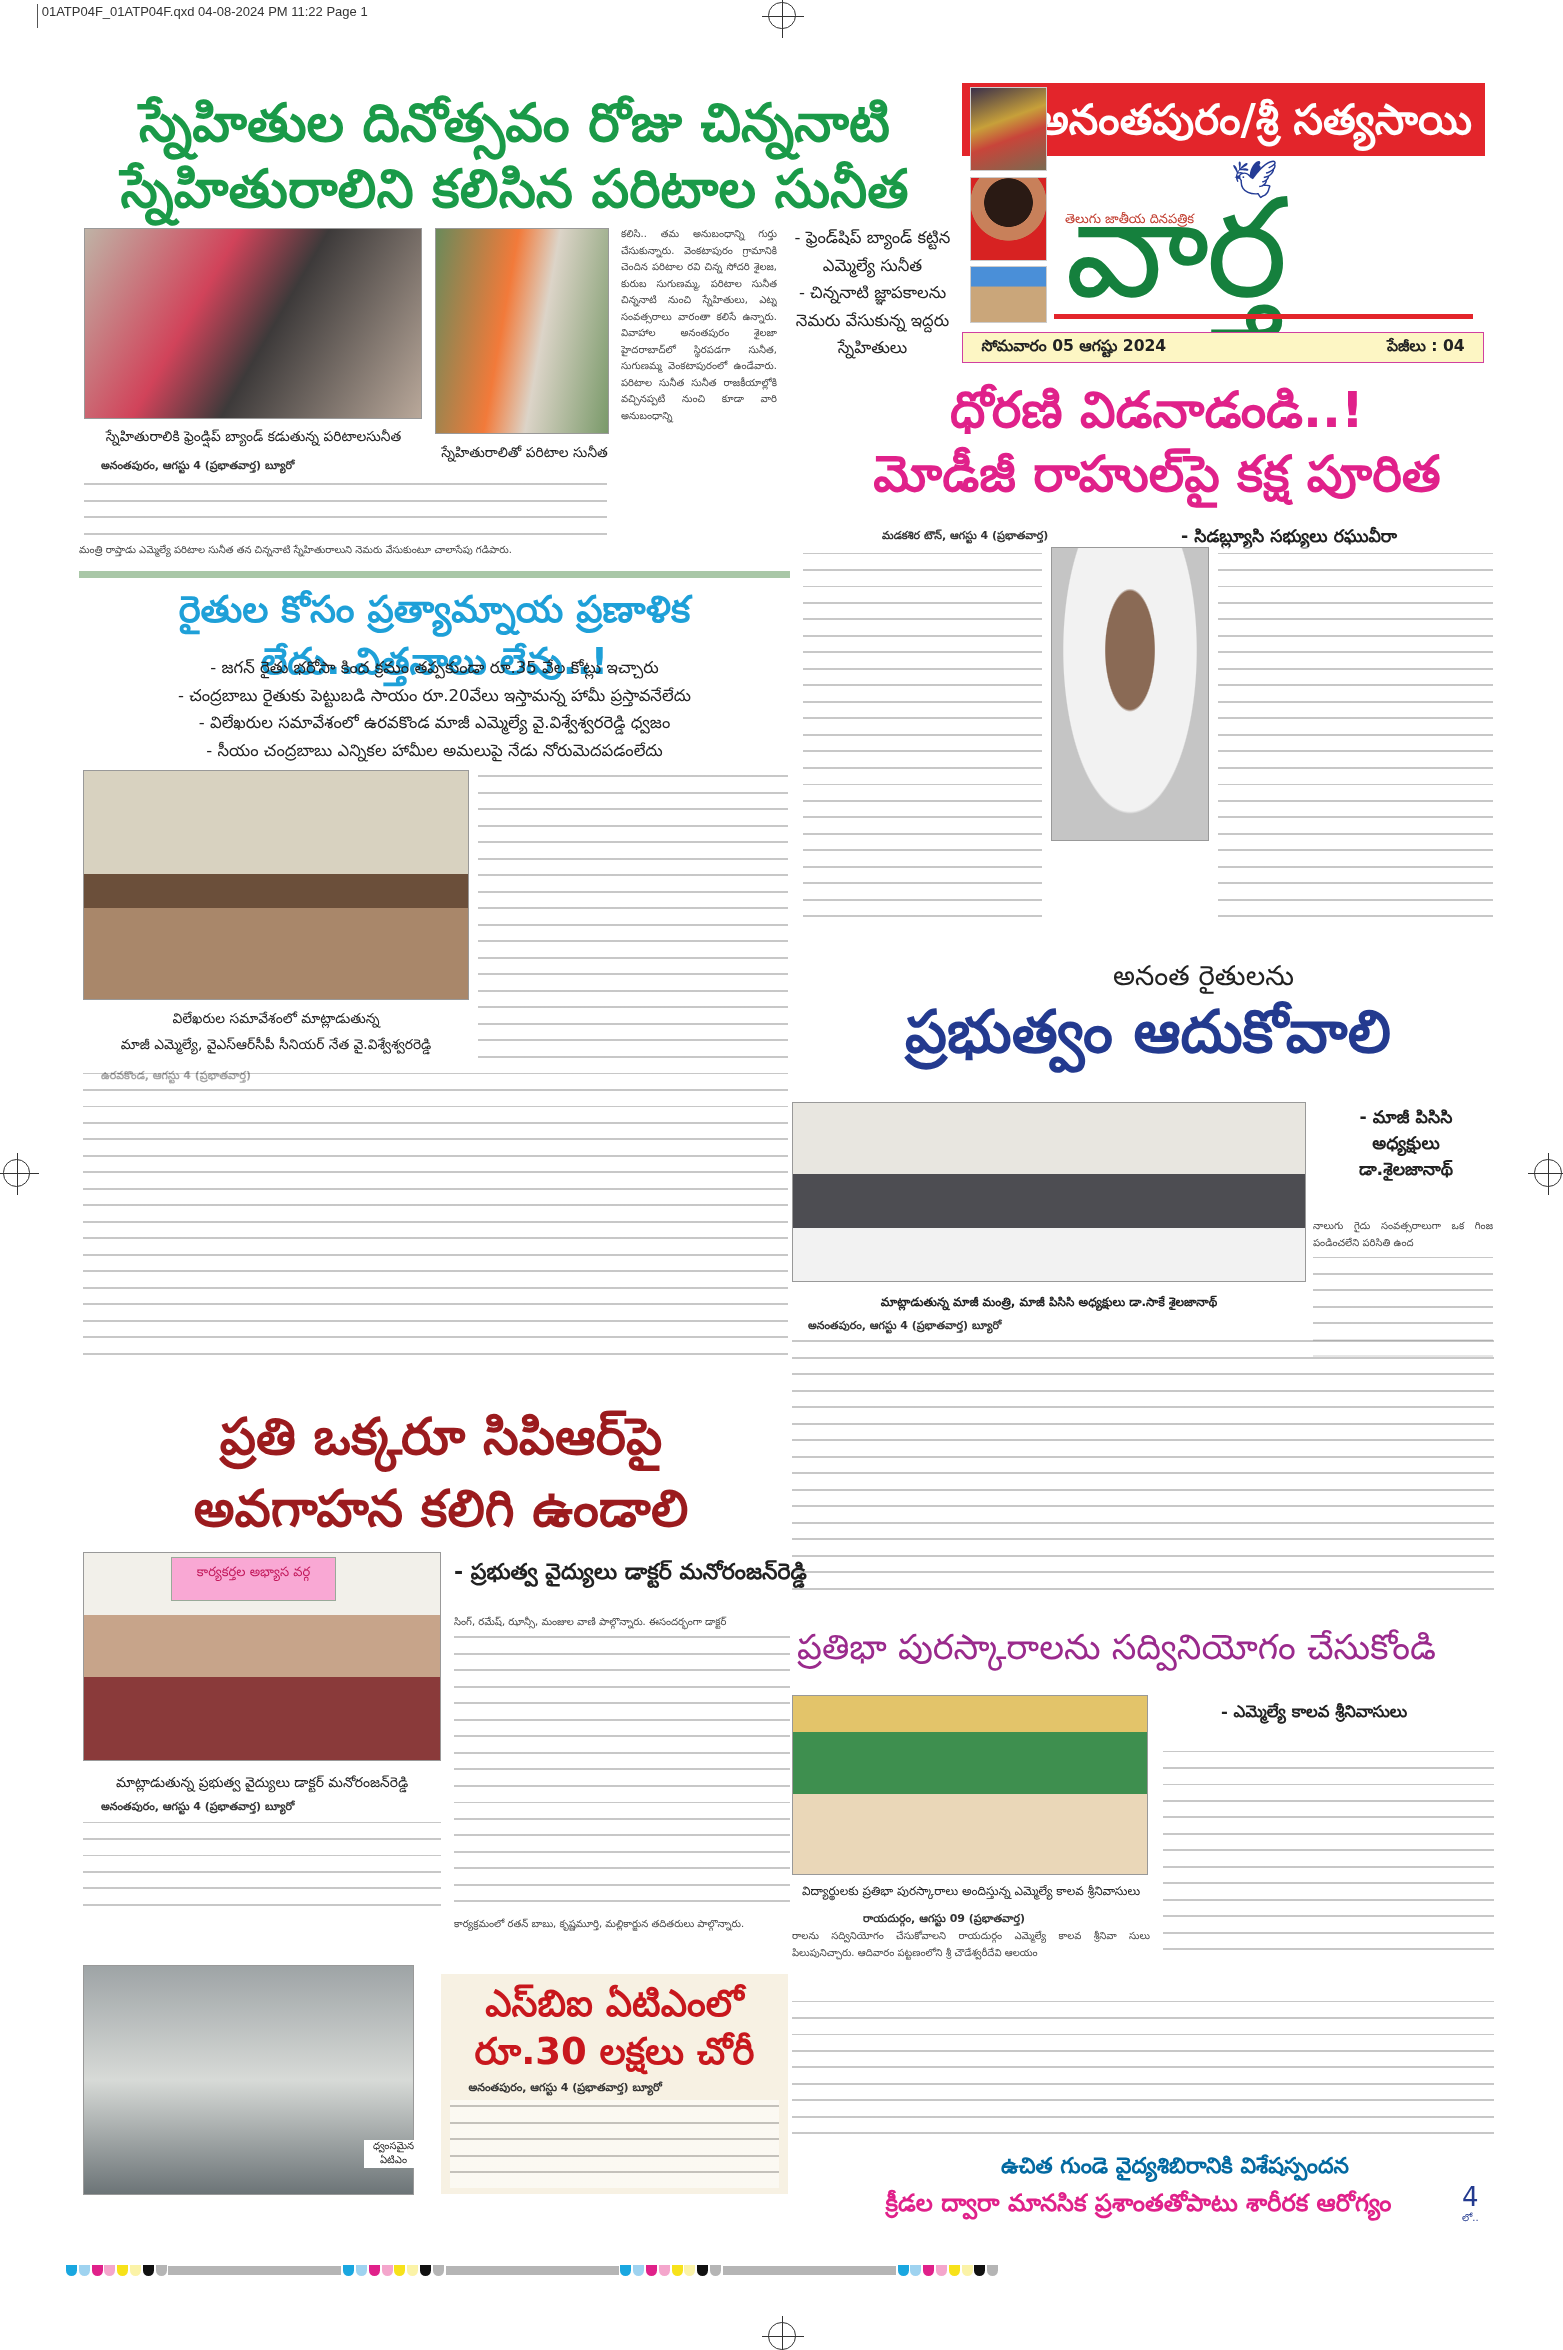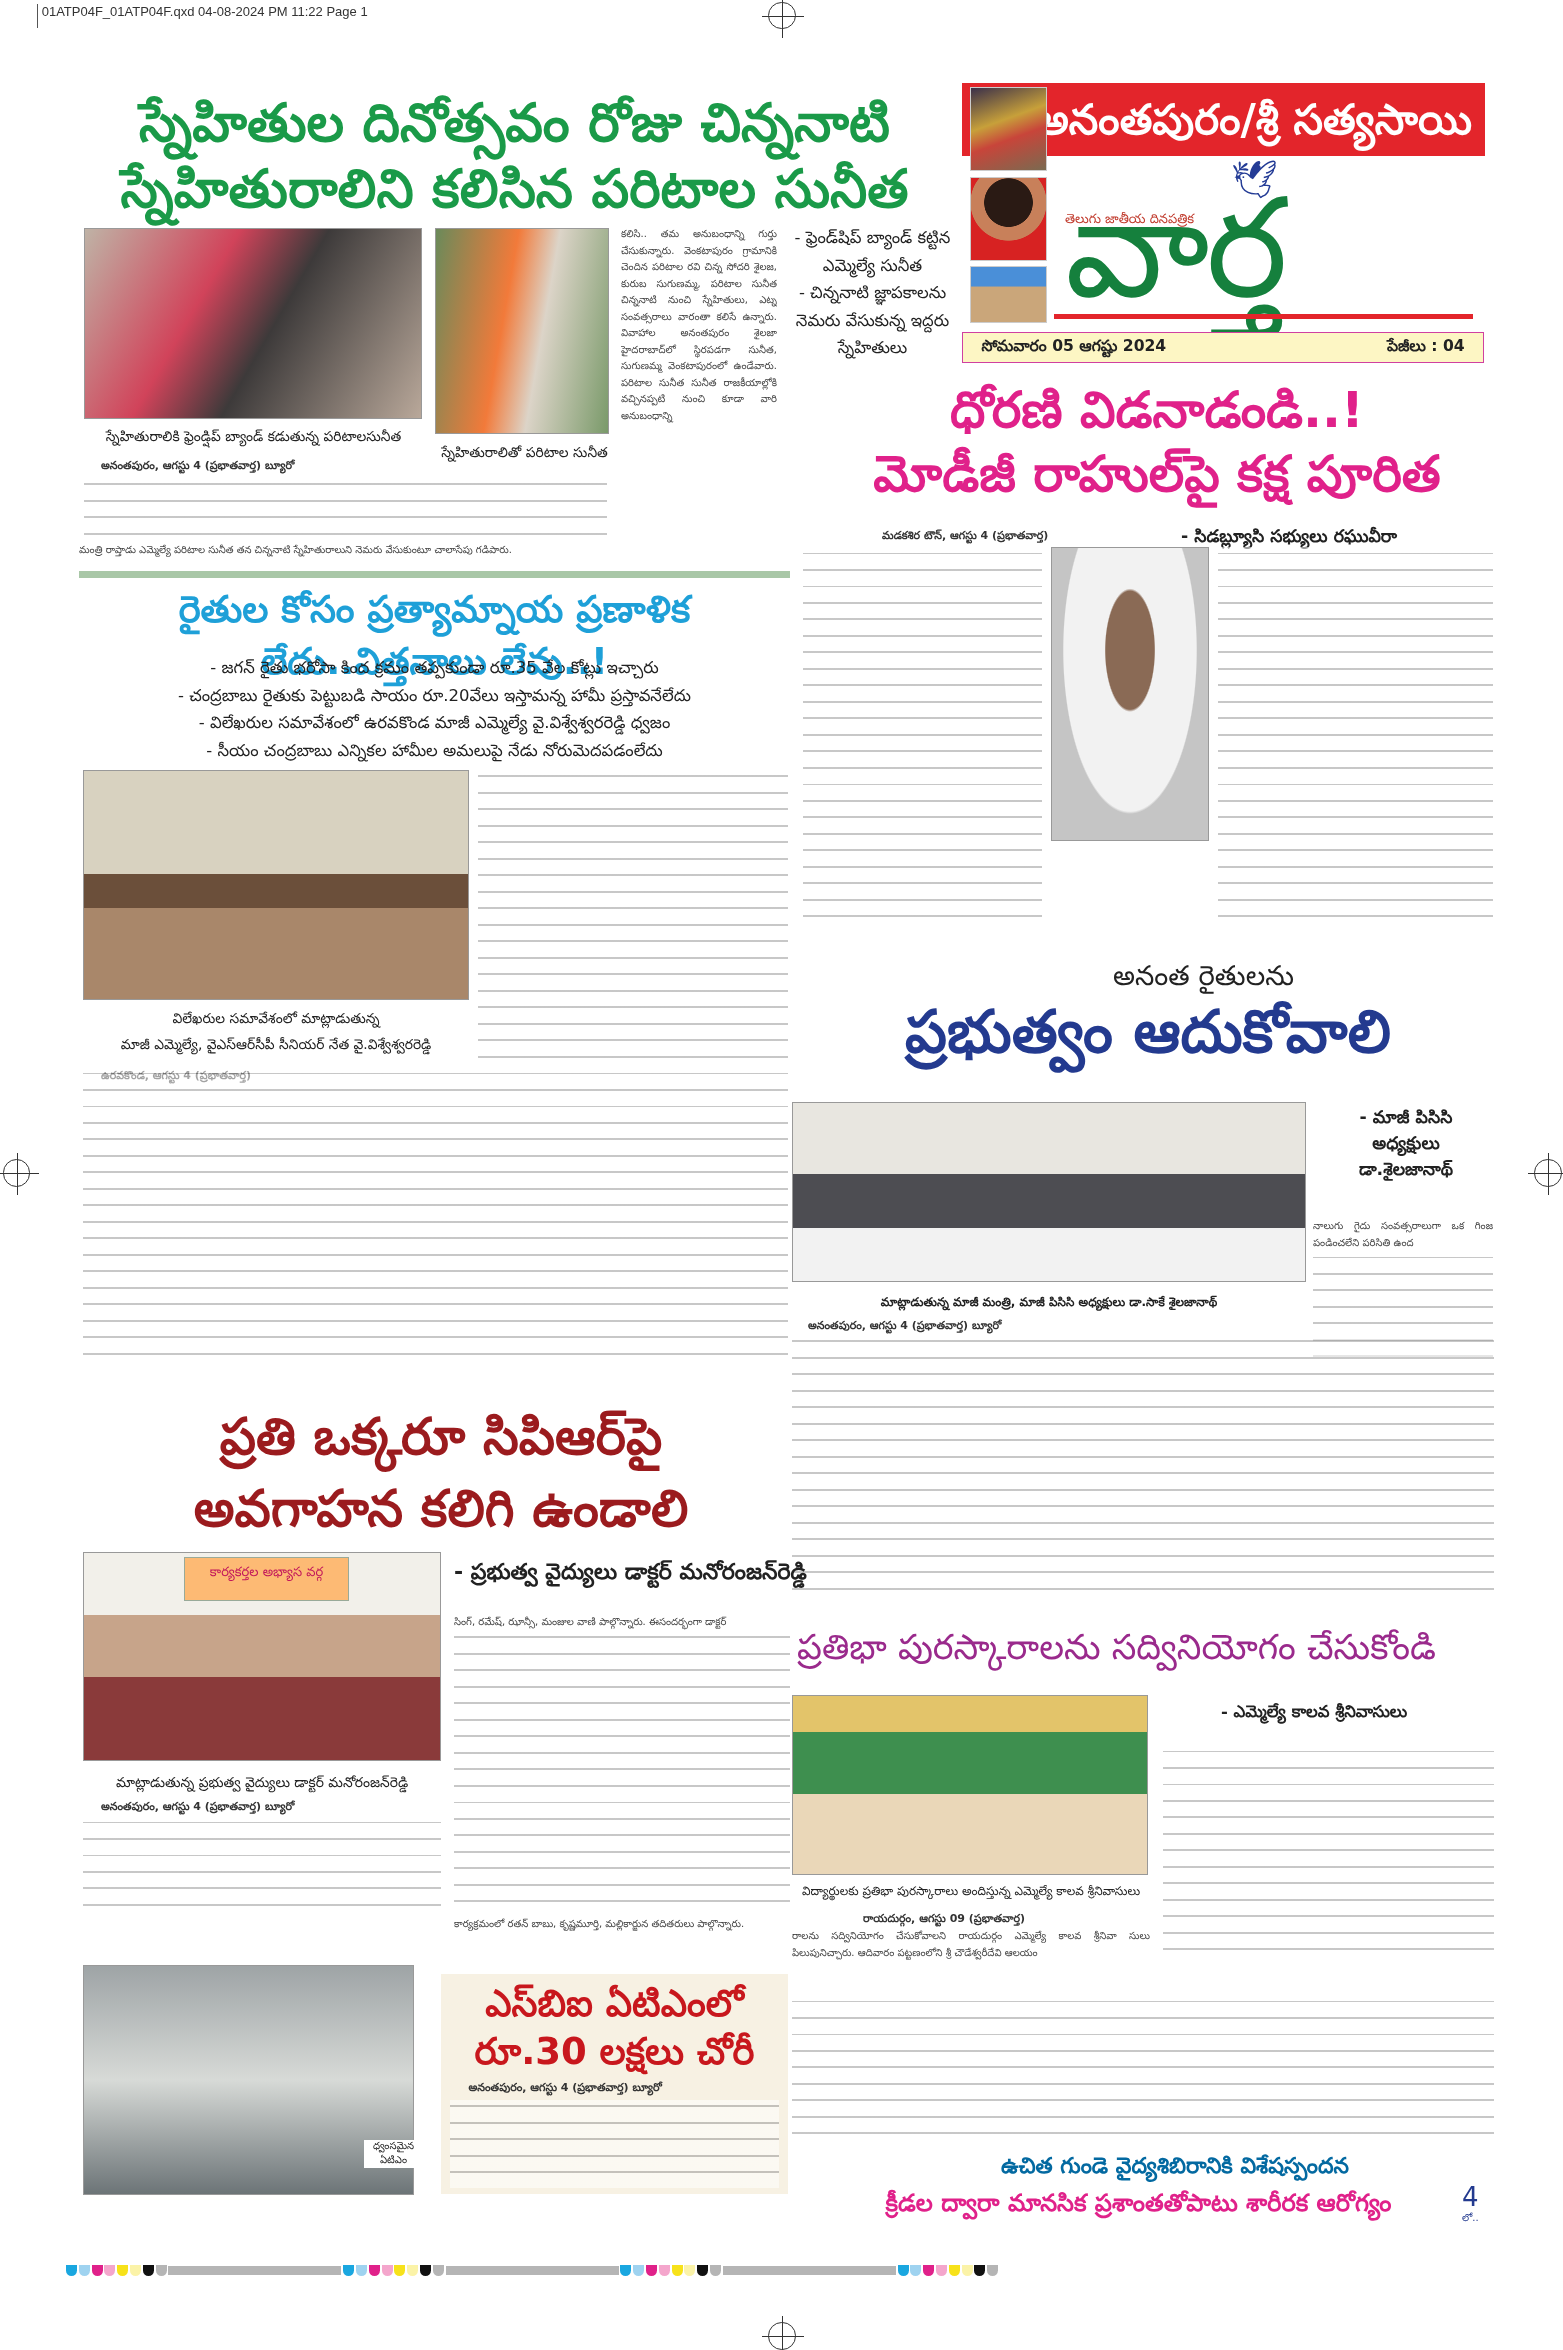--- a/index.html
+++ b/index.html
@@ -128,21 +128,21 @@
 <div class="abs lines" style="left:1313px;top:1251px;width:180px;height:110px;"></div>
 <div class="abs caption" style="left:792px;top:1295px;width:514px;font-size:12px;">మాట్లాడుతున్న మాజీ మంత్రి, మాజీ పిసిసి అధ్యక్షులు డా.సాకే శైలజానాథ్</div>
 <div class="abs dateline" style="left:808px;top:1319px;">అనంతపురం, ఆగస్టు 4 (ప్రభాతవార్త) బ్యూరో</div>
 <div class="abs lines" style="left:792px;top:1335px;width:702px;height:266px;"></div>
 
 <div class="abs hl-maroon" style="left:147px;top:1401px;width:588px;">
   <div>ప్రతి ఒక్కరూ సిపిఆర్‌పై</div>
   <div>అవగాహన కలిగి ఉండాలి</div>
 </div>
 <div class="abs photo" style="left:83px;top:1552px;width:358px;height:209px;background:linear-gradient(180deg,#f2f0ea 0 30%,#c7a48a 30% 60%,#8a3a3a 60%);"></div>
-<div class="abs" style="left:184px;top:1557px;width:165px;height:44px;background:#fdba74;border:0.9px solid #9a9;color:#c2185b;font-size:13px;text-align:center;line-height:27.5px;">కార్యకర్తల అభ్యాస వర్గ</div>
+<div class="abs" style="left:171px;top:1557px;width:165px;height:44px;background:#f9a8d4;border:0.9px solid #9a9;color:#c2185b;font-size:13px;text-align:center;line-height:27.5px;">కార్యకర్తల అభ్యాస వర్గ</div>
 <div class="abs sub" style="left:454px;top:1559px;font-size:22px;">- ప్రభుత్వ వైద్యులు డాక్టర్ మనోరంజన్‌రెడ్డి</div>
 <div class="abs body" style="left:454px;top:1614px;width:336px;height:16.5px;">సింగ్, రమేష్, ఝాన్సీ, మంజుల వాణి పాల్గొన్నారు. ఈసందర్భంగా డాక్టర్</div>
 <div class="abs lines" style="left:454px;top:1631px;width:336px;height:285px;"></div>
 <div class="abs caption" style="left:83px;top:1774px;width:358px;font-weight:normal;">మాట్లాడుతున్న ప్రభుత్వ వైద్యులు డాక్టర్ మనోరంజన్‌రెడ్డి</div>
 <div class="abs dateline" style="left:101px;top:1800px;">అనంతపురం, ఆగస్టు 4 (ప్రభాతవార్త) బ్యూరో</div>
 <div class="abs lines" style="left:83px;top:1816px;width:358px;height:101px;"></div>
 <div class="abs body" style="left:454px;top:1916px;width:336px;height:33px;">కార్యక్రమంలో రతన్ బాబు, కృష్ణమూర్తి, మల్లికార్జున తదితరులు పాల్గొన్నారు.</div>
 
 <div class="abs photo ph-atm" style="left:83px;top:1965px;width:331px;height:230px;"></div>
 <div class="abs" style="left:364px;top:2140px;width:59px;font-size:10px;text-align:center;background:#fff;">ధ్వంసమైన ఏటిఎం</div>

